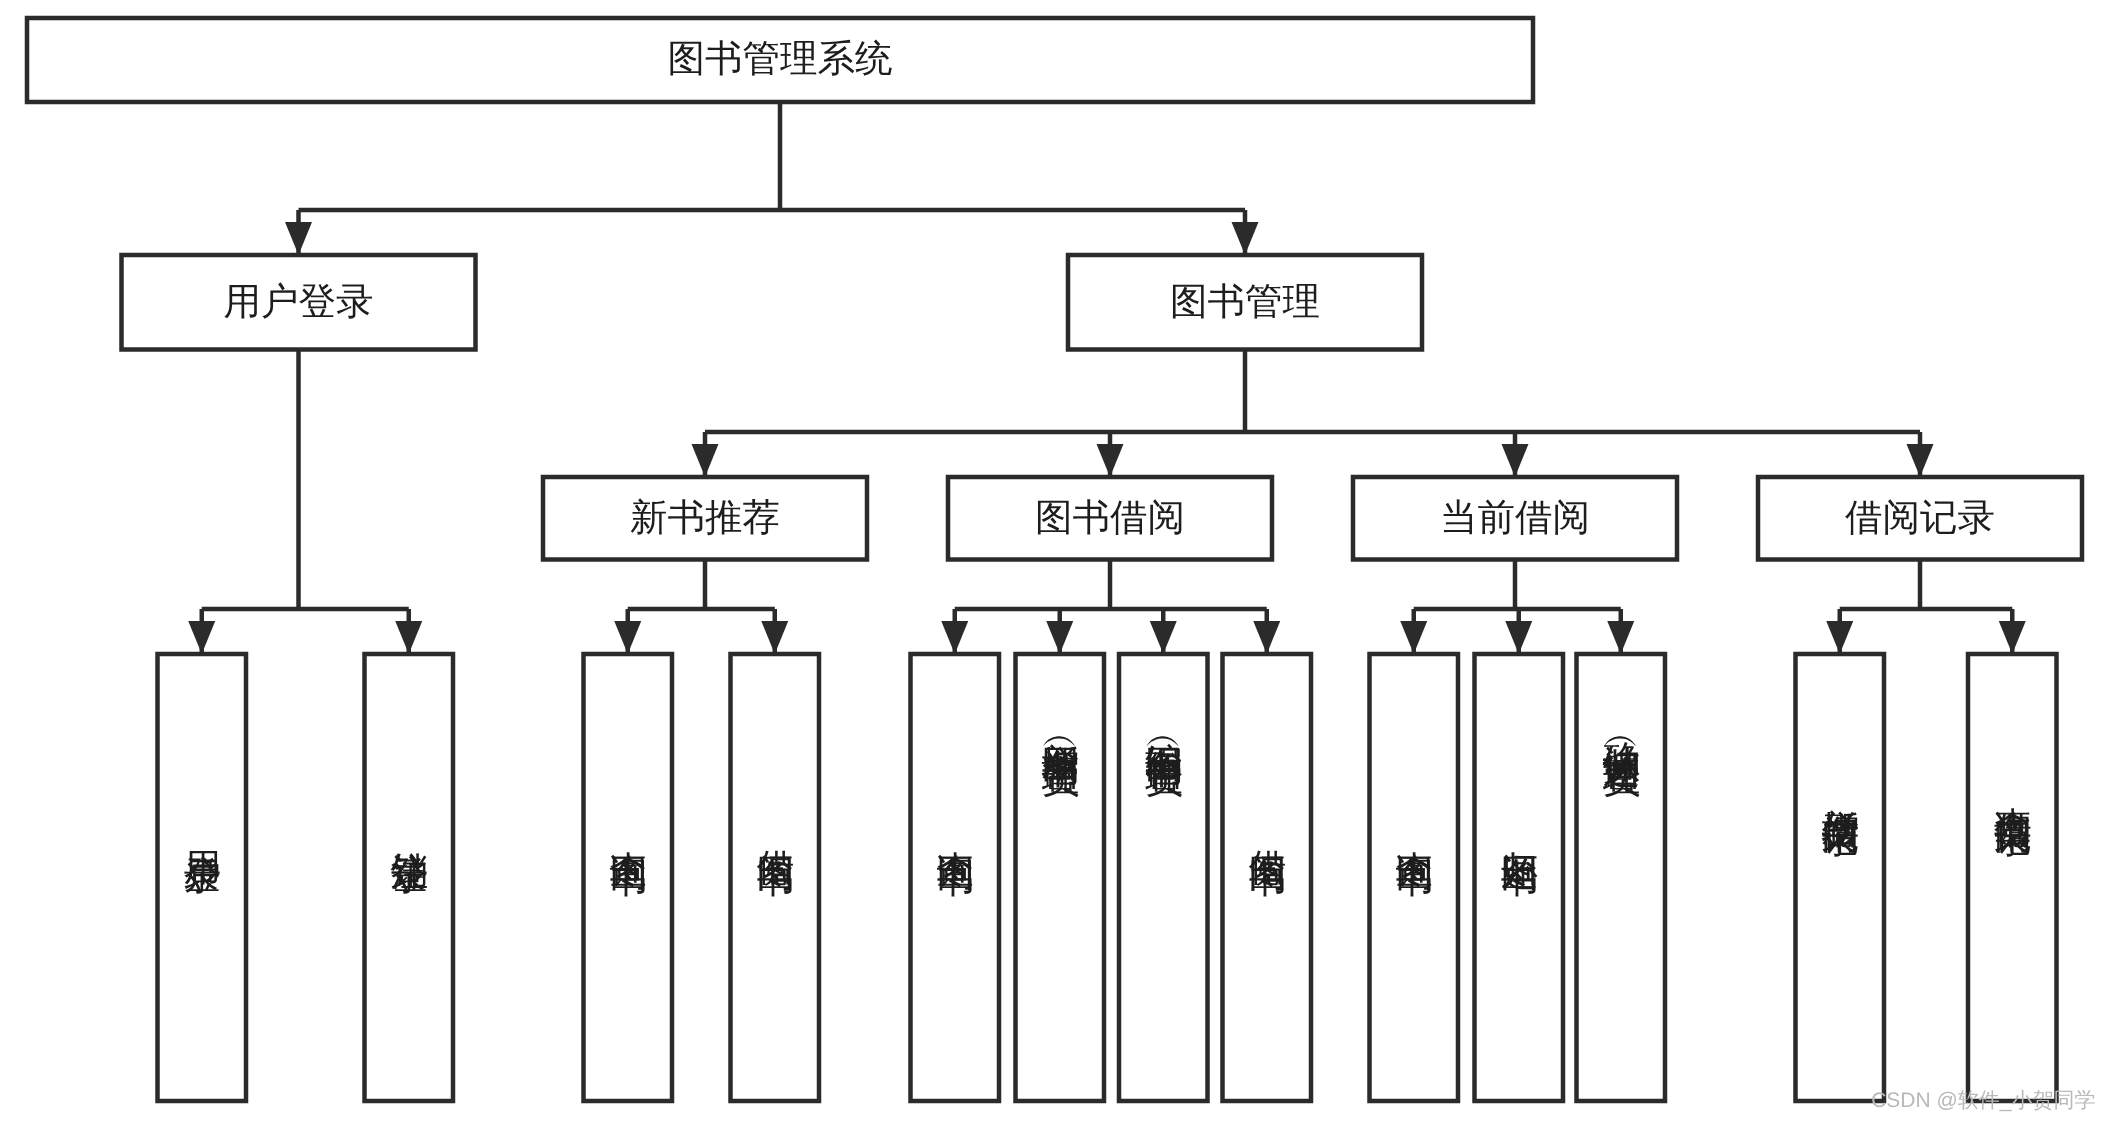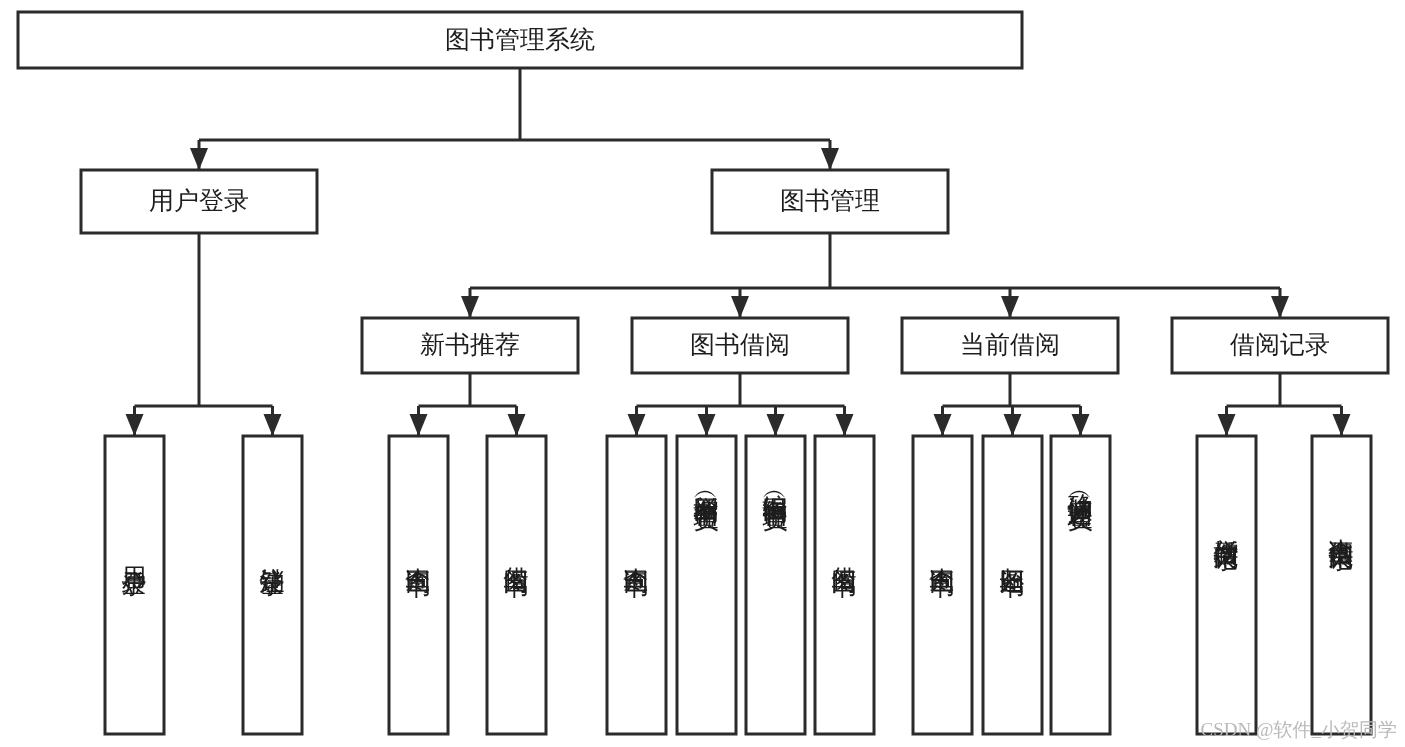--- a/index.html
+++ b/index.html
@@ -53,22 +53,22 @@
     writing-mode: vertical-rl;
     text-orientation: upright;
     glyph-orientation-vertical: 0deg;
     text-anchor: middle;
     letter-spacing: 2px;
   }
   .watermark {
     position: absolute;
     right: 8px;
     bottom: 4px;
-    font-family: Liberation Serif, serif;
-    font-size: 19px;
+    font-family: Liberation Sans, sans-serif;
+    font-size: 14px;
     color: #b9b9b9;
     white-space: nowrap;
     user-select: none;
   }
 </style>
 </head>
 <body>
 
 <div id="stage">
   <svg id="diagram-svg" viewBox="0 0 1405 747">

